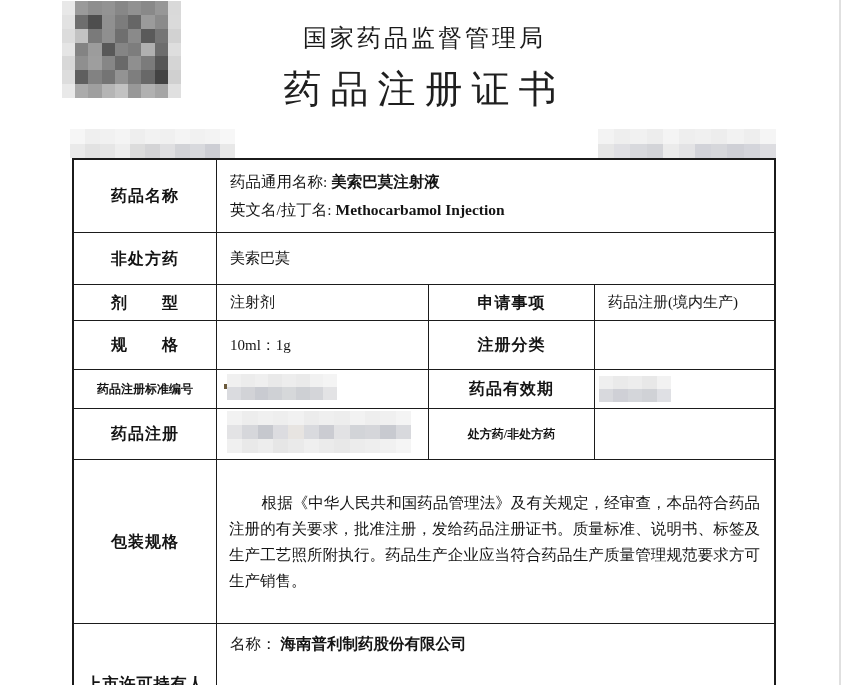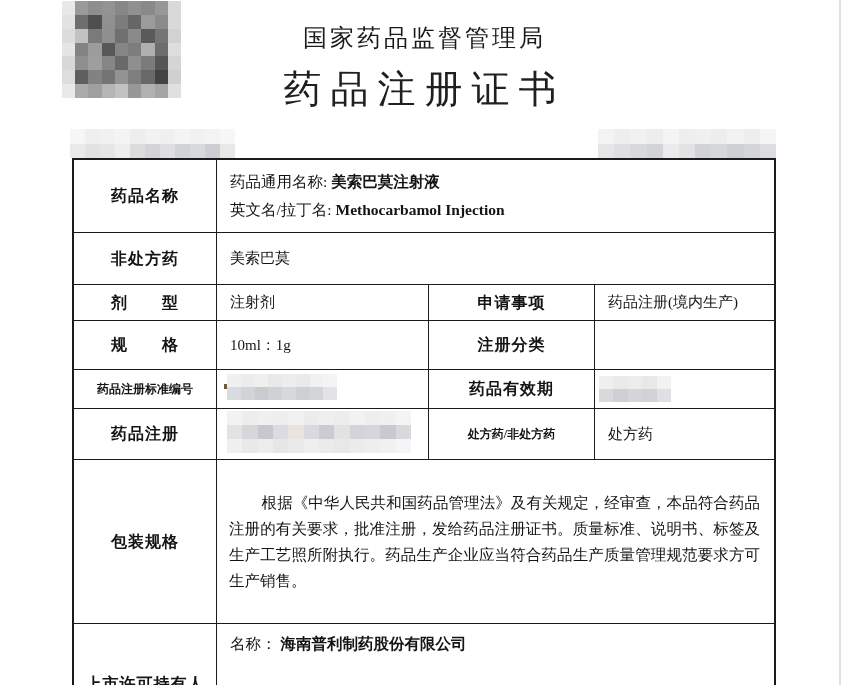--- a/index.html
+++ b/index.html
@@ -200,21 +200,20 @@
       <div class="cell bordered label-cell small">药品注册标准编号</div>
       <div class="cell bordered value-cell pos"></div>
       <div class="cell bordered label-cell">药品有效期</div>
       <div class="cell value-cell pos"></div>
     </div>
 
     <div class="row cols4">
       <div class="cell bordered label-cell">药品注册</div>
       <div class="cell bordered value-cell pos"></div>
       <div class="cell bordered label-cell small">处方药/非处方药</div>
-      <div class="cell value-cell">处方药</div>
     </div>
 
     <div class="row cols2">
       <div class="cell bordered label-cell">包装规格</div>
       <div class="cell para-cell">
         <p class="para">根据《中华人民共和国药品管理法》及有关规定，经审查，本品符合药品注册的有关要求，批准注册，发给药品注册证书。质量标准、说明书、标签及生产工艺照所附执行。药品生产企业应当符合药品生产质量管理规范要求方可生产销售。</p>
       </div>
     </div>
 
     <div class="row cols2">

